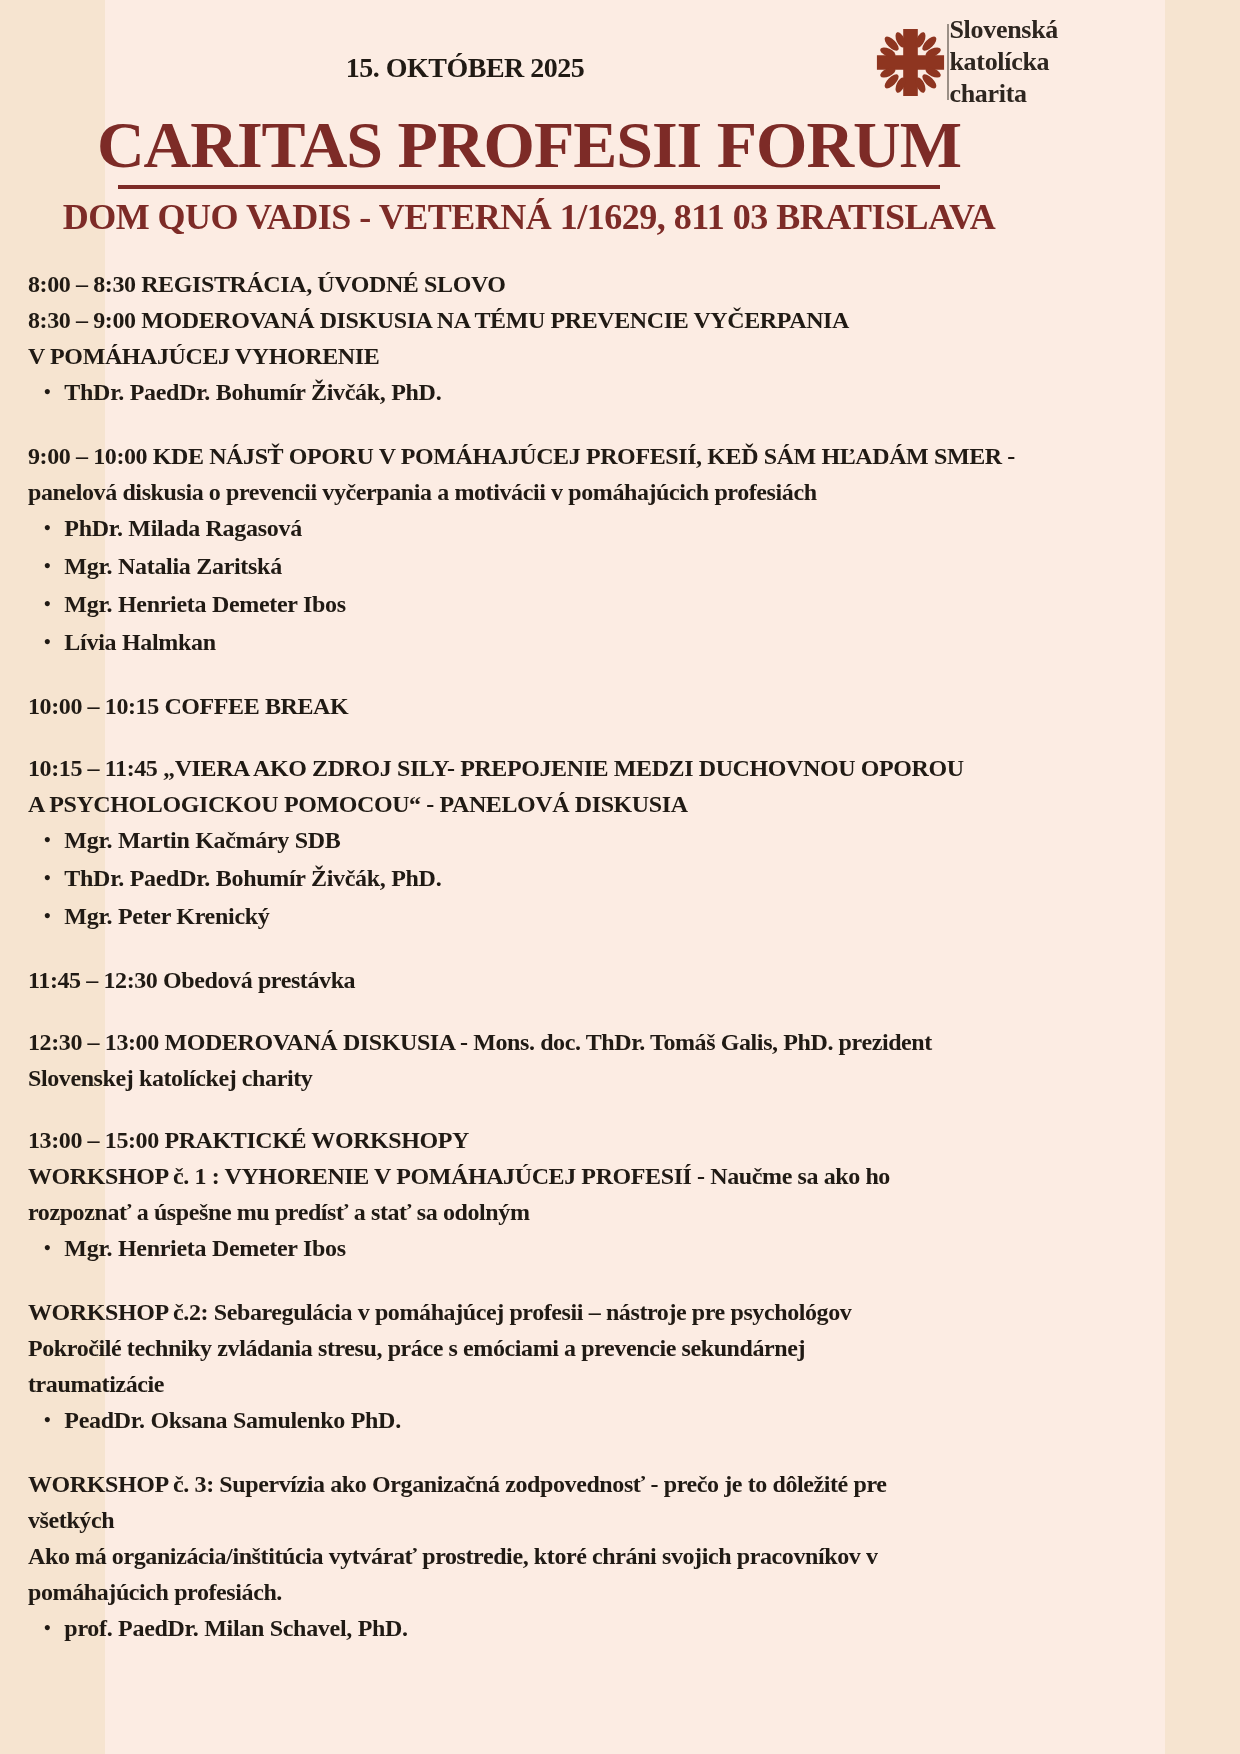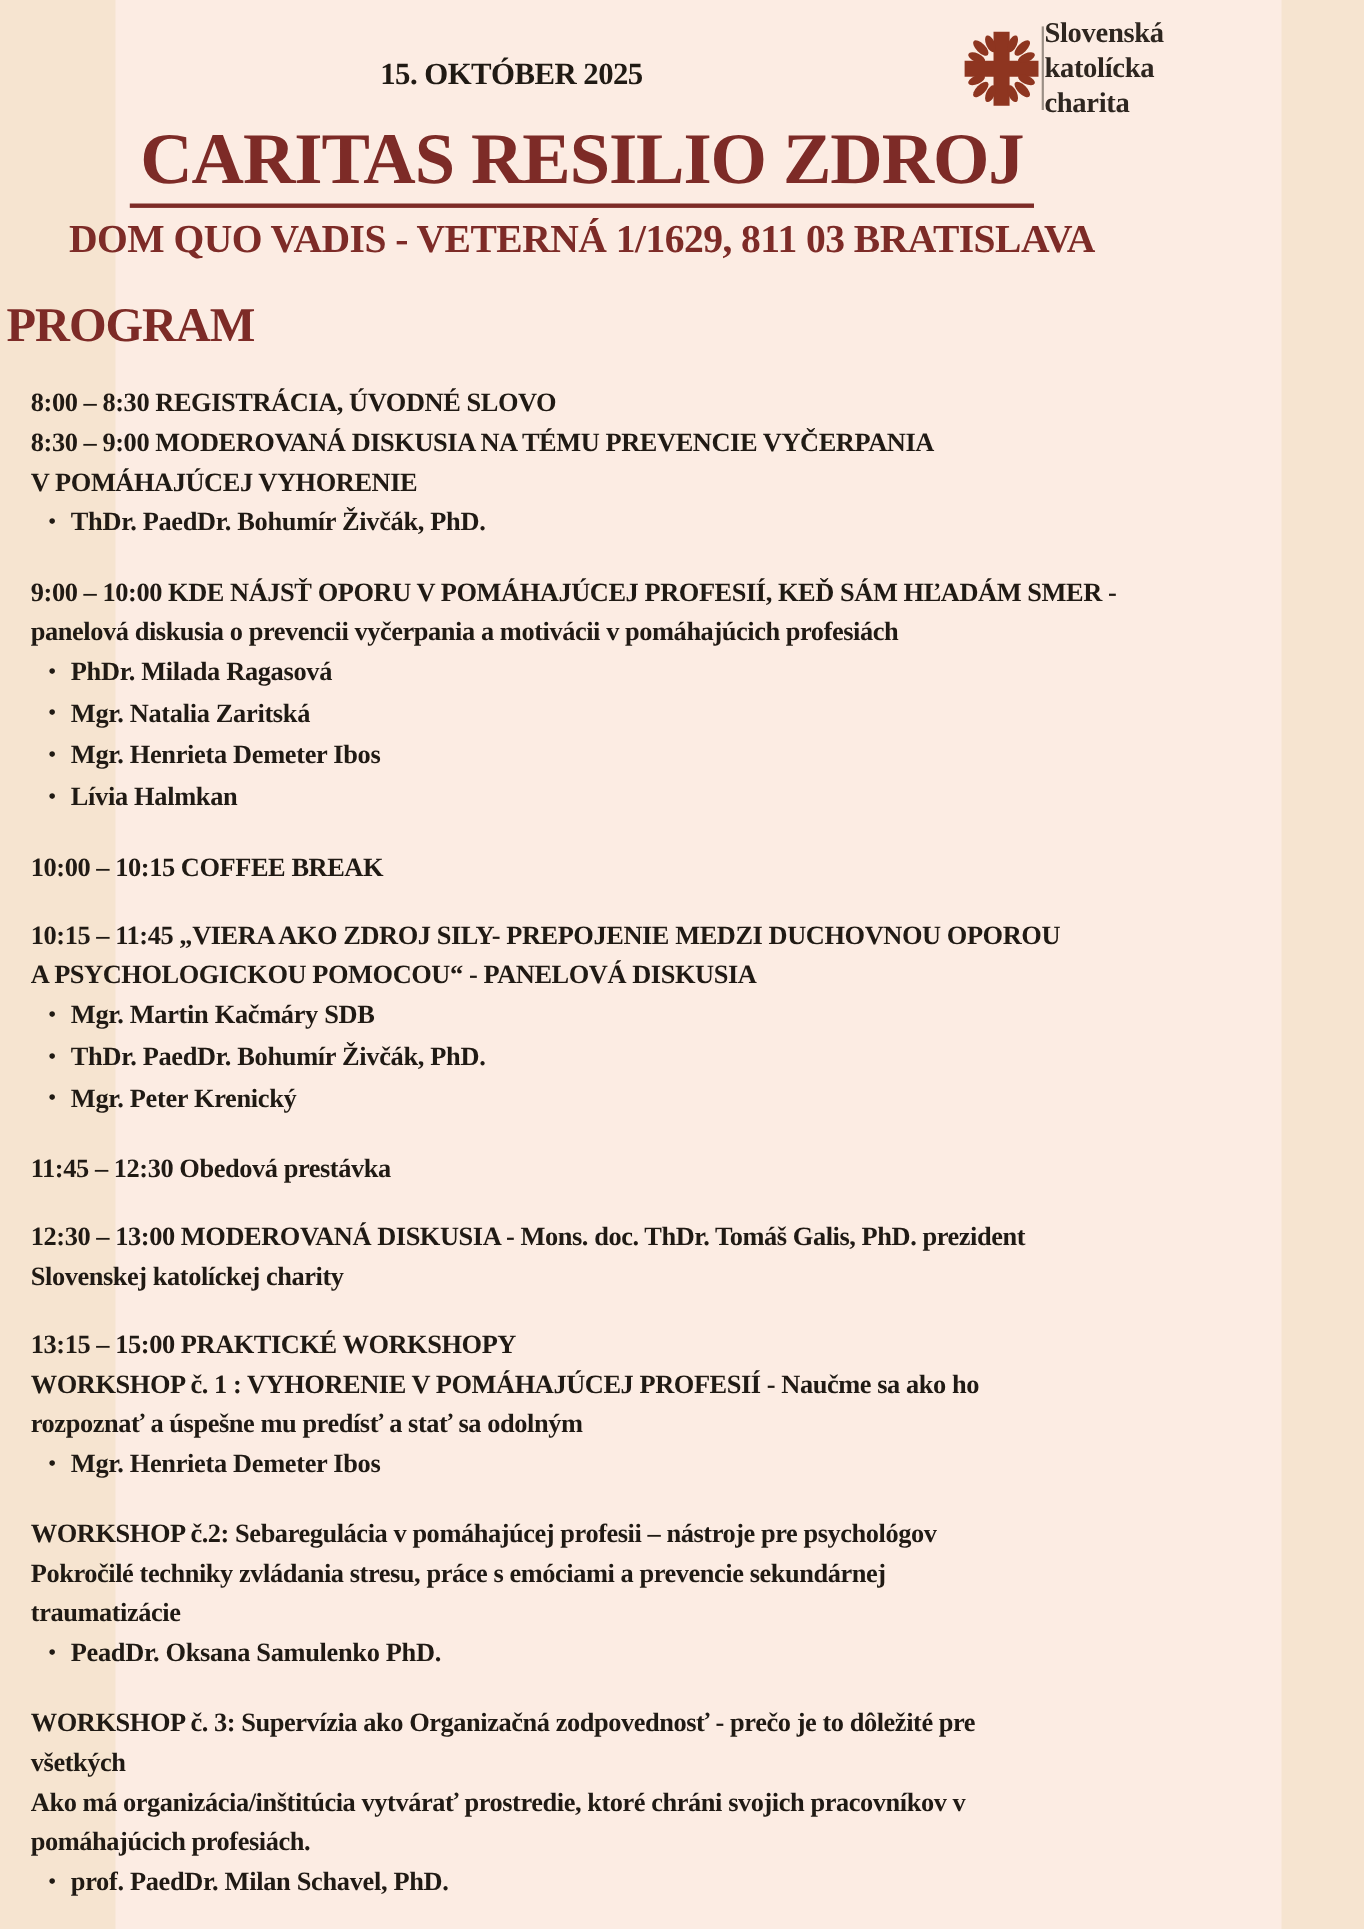--- a/index.html
+++ b/index.html
@@ -142,25 +142,24 @@
         </svg>
       </span>
       <span class="logo-divider"></span>
       <span class="logo-text">
         <span>Slovenská</span>
         <span>katolícka</span>
         <span>charita</span>
       </span>
     </div>
 
-    <h1 class="title">CARITAS RESILIO ZDROJ</h1>
+    <h1 class="title">CARITAS PROFESII FORUM</h1>
     <div class="title-rule"></div>
     <div class="address">DOM QUO VADIS - VETERNÁ 1/1629, 811 03 BRATISLAVA</div>
 
-    <h2 class="program-heading">PROGRAM</h2>
 
     <div class="sections" id="sections">
   <div class="section">
     <div class="section-lines">
             <div class="line">8:00 – 8:30 REGISTRÁCIA, ÚVODNÉ SLOVO</div>
             <div class="line">8:30 – 9:00 MODEROVANÁ DISKUSIA NA TÉMU PREVENCIE VYČERPANIA</div>
             <div class="line">V POMÁHAJÚCEJ VYHORENIE</div>
           </div>
     <ul class="speakers">
             <li class="speaker">
@@ -233,21 +232,21 @@
   <div class="section">
     <div class="section-lines">
             <div class="line">12:30 – 13:00 MODEROVANÁ DISKUSIA -  Mons. doc. ThDr. Tomáš Galis, PhD. prezident</div>
             <div class="line">Slovenskej katolíckej charity</div>
           </div>
 
   </div>
 
   <div class="section">
     <div class="section-lines">
-            <div class="line">13:15 – 15:00 PRAKTICKÉ WORKSHOPY</div>
+            <div class="line">13:00 – 15:00 PRAKTICKÉ WORKSHOPY</div>
             <div class="line">WORKSHOP č. 1 : VYHORENIE V POMÁHAJÚCEJ PROFESIÍ - Naučme sa ako ho</div>
             <div class="line">rozpoznať a úspešne mu predísť a stať sa odolným</div>
           </div>
     <ul class="speakers">
             <li class="speaker">
               <span class="dot">•</span>
               <span>Mgr. Henrieta Demeter Ibos</span>
             </li>
           </ul>
   </div>

